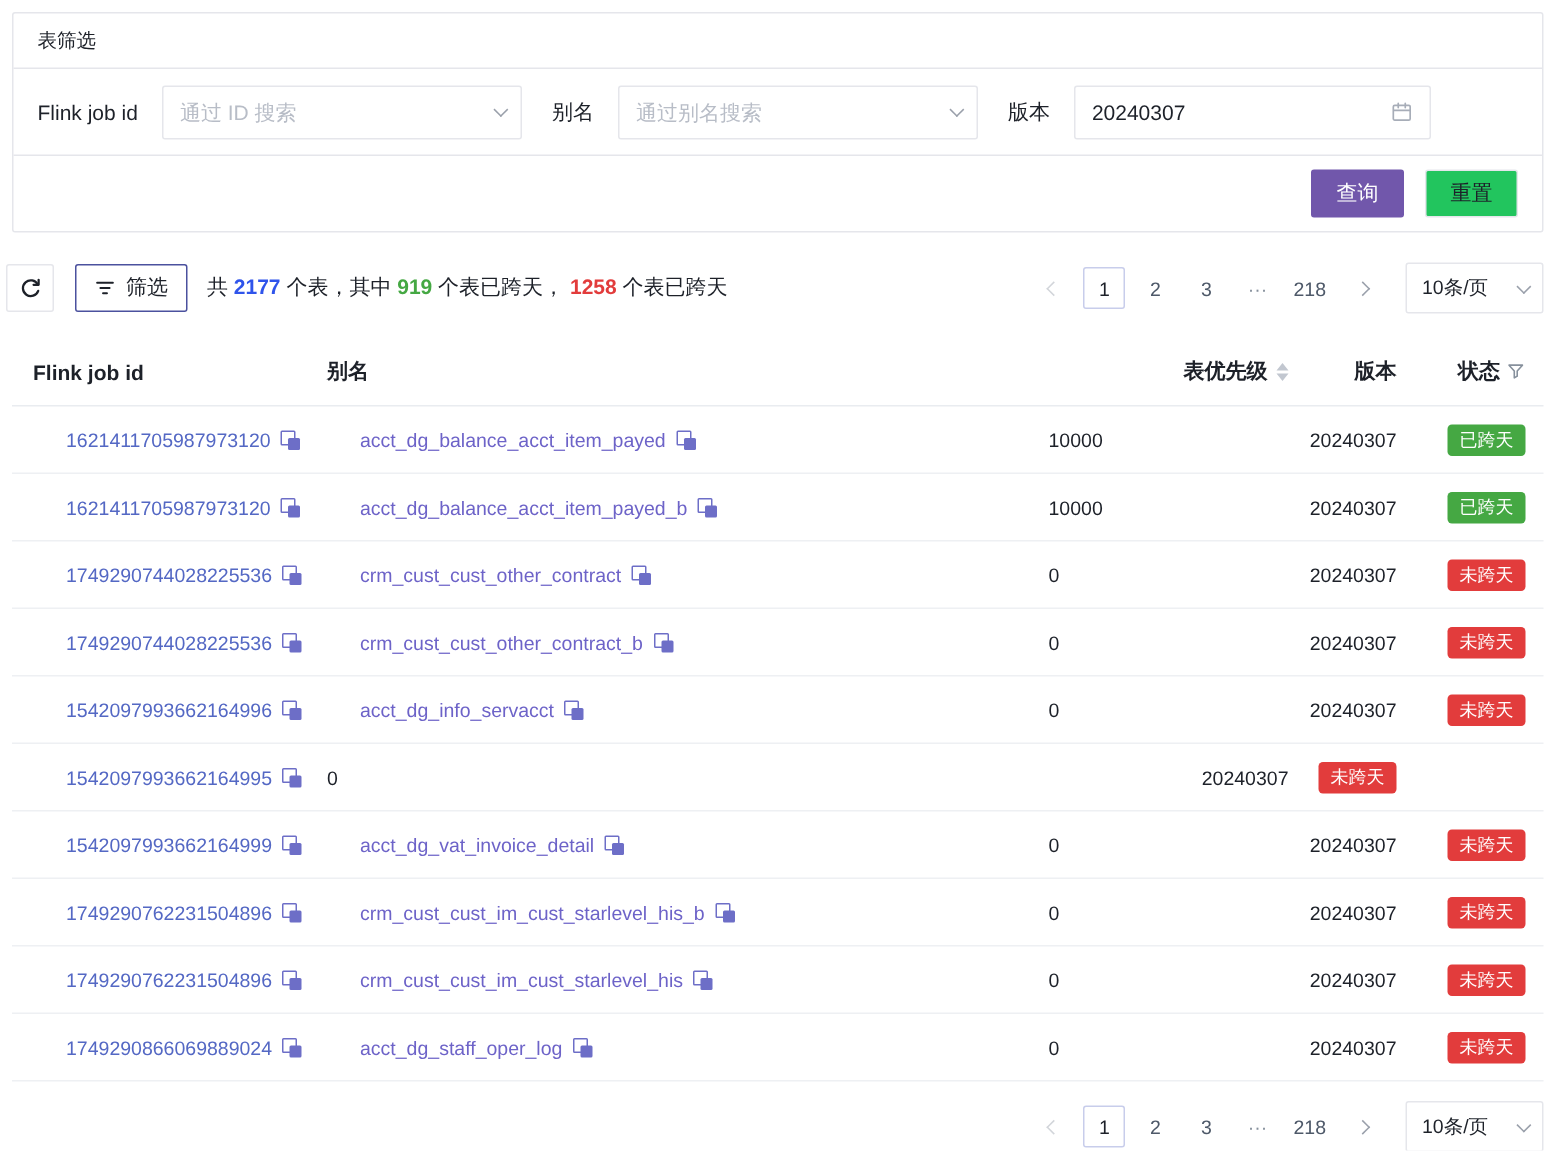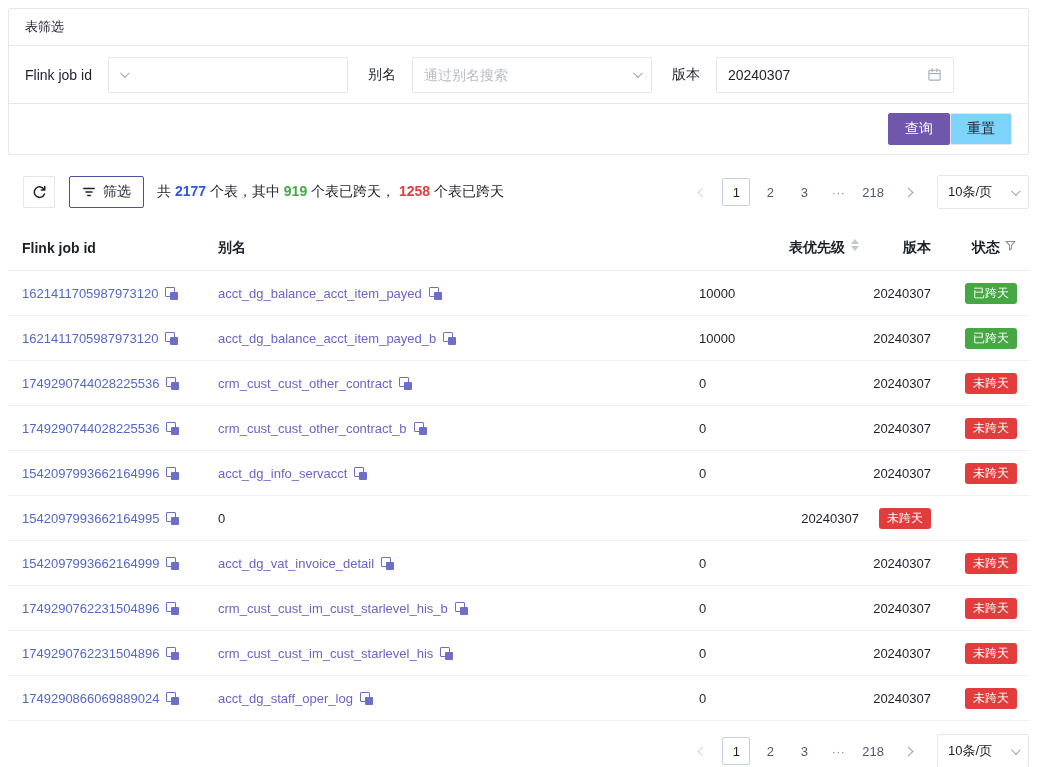--- a/index.html
+++ b/index.html
@@ -22,26 +22,26 @@
   .f-label.ml{margin-left:20px;}
   .select{width:240px; height:36px; border:1px solid var(--border); border-radius:2px; background:#fff;
           display:flex; align-items:center; gap:8px; padding:0 11px; cursor:pointer;}
   .select input{border:none; outline:none; background:transparent; flex:1; min-width:0; font-size:14px; color:var(--text); font-family:inherit;}
   .select input::placeholder{color:#b8bdc7;}
   .date-box{width:238px;}
   .chv{display:inline-block; width:7px; height:7px; border-right:1.5px solid #9aa0ab; border-bottom:1.5px solid #9aa0ab; flex:none;}
   .chv-down{transform:rotate(45deg) translateY(-2px);}
   .chv-left{transform:rotate(135deg);}
   .chv-right{transform:rotate(-45deg);}
-  .actions-row{display:flex; justify-content:flex-end; align-items:center; height:50px; padding:0 16px;}
+  .actions-row{display:flex; justify-content:flex-end; align-items:center; gap:14px; height:50px; padding:0 16px;}
   .btn{height:32px; padding:0 16px; font-size:14px; border-radius:2px; cursor:pointer; font-family:inherit;}
   .btn-primary{background:var(--primary); border:1px solid var(--primary); color:#fff;}
-  .btn-plain{background:#7dd3fc; border:1px solid var(--border); color:var(--text);}
+  .btn-plain{background:#22c55e; border:1px solid var(--border); color:var(--text);}
   
-  .toolbar{display:flex; align-items:center; margin:20px 8px 0 23px;}
+  .toolbar{display:flex; align-items:center; margin:20px 8px 0 4px;}
   .icon-btn{width:32px; height:32px; border:1px solid var(--border); border-radius:2px; background:#fff;
             display:flex; align-items:center; justify-content:center; margin-right:14px; cursor:pointer;}
   .filter-btn{height:32px; border:1px solid #4b519e; border-radius:2px; background:#fff; color:var(--text);
               display:flex; align-items:center; gap:7px; padding:0 12px; font-size:14px; cursor:pointer; font-family:inherit;}
   .summary{margin-left:13px; font-size:14px; color:var(--text); white-space:nowrap;}
   .num{font-weight:700;}
   .num-total{color:var(--total_blue);}
   .num-crossed{color:var(--success);}
   .num-uncrossed{color:var(--danger);text-align:right;}
   .spacer{flex:1;}
@@ -53,23 +53,23 @@
   .pg-ellipsis{color:var(--muted); cursor:default;}
   .pg-arrow{color:#9aa0ab;}
   .pg-arrow.disabled{color:#d2d5da; cursor:default;}
   .size-select{margin-left:12px; height:34px; min-width:92px; border:1px solid var(--border); border-radius:2px; background:#fff;
                display:flex; align-items:center; justify-content:space-between; gap:10px; padding:0 10px; font-size:13px; color:var(--text); cursor:pointer;}
   
   .table{margin:16px 8px 0;}
   .tgrid{display:grid; grid-template-columns:196px minmax(0,1fr) 160px 72px 86px; align-items:center; padding:0 12px 0 14px;}
   .thead{height:46px; border-bottom:1px solid #e9ecf0; font-size:14px; font-weight:700; color:var(--text);}
   .trow{height:45px; border-bottom:1px solid #eef0f3; font-size:13px;}
-  .h-right{display:flex; justify-content:flex-end; align-items:flex-start; gap:4px;}
+  .h-right{display:flex; justify-content:flex-end; align-items:center; gap:4px;}
   .c-id,.c-alias{display:flex; align-items:center; gap:7px; min-width:0; overflow:hidden; white-space:nowrap;}
-  .link{color:var(--link); text-decoration:none; cursor:pointer;}
+  .link{color:var(--link); text-decoration:none; cursor:pointer;margin-left:22px;}
   .link.alias{color:var(--alias_link); font-size:13px;}
   .copy{position:relative; width:13px; height:13px; display:inline-block; flex:none; color:#6d6ec7; cursor:pointer;}
   .copy::before{content:""; position:absolute; left:0; top:0; width:8px; height:8px; border:1.5px solid currentColor; border-radius:1px;}
   .copy::after{content:""; position:absolute; right:0; bottom:0; width:8px; height:8px; background:currentColor; border-radius:1px;}
   .c-priority{text-align:left; padding-right:14px; color:var(--text);}
   .c-version{text-align:right; color:var(--text);}
   .c-status{display:flex; justify-content:flex-end;}
   .sort-icon{display:inline-flex; flex-direction:column; align-items:center; gap:2px; margin-left:2px; cursor:pointer;}
   .caret-up{width:0;height:0;border-left:4px solid transparent;border-right:4px solid transparent;border-bottom:5px solid #c2c7d0;}
   .caret-down{width:0;height:0;border-left:4px solid transparent;border-right:4px solid transparent;border-top:5px solid #c2c7d0;}
@@ -80,20 +80,21 @@
 </style>
 </head>
 <body>
 
 <div class="card">
   <div class="card-header">表筛选</div>
 
   <div class="filter-row">
     <span class="f-label">Flink job id</span>
     <div class="select">
+      <input placeholder="通过 ID 搜索" style="">
       <span class="chv chv-down"></span>
     </div>
 
     <span class="f-label ml">别名</span>
     <div class="select">
       <input placeholder="通过别名搜索" style="">
       <span class="chv chv-down"></span>
     </div>
 
     <span class="f-label ml">版本</span>

